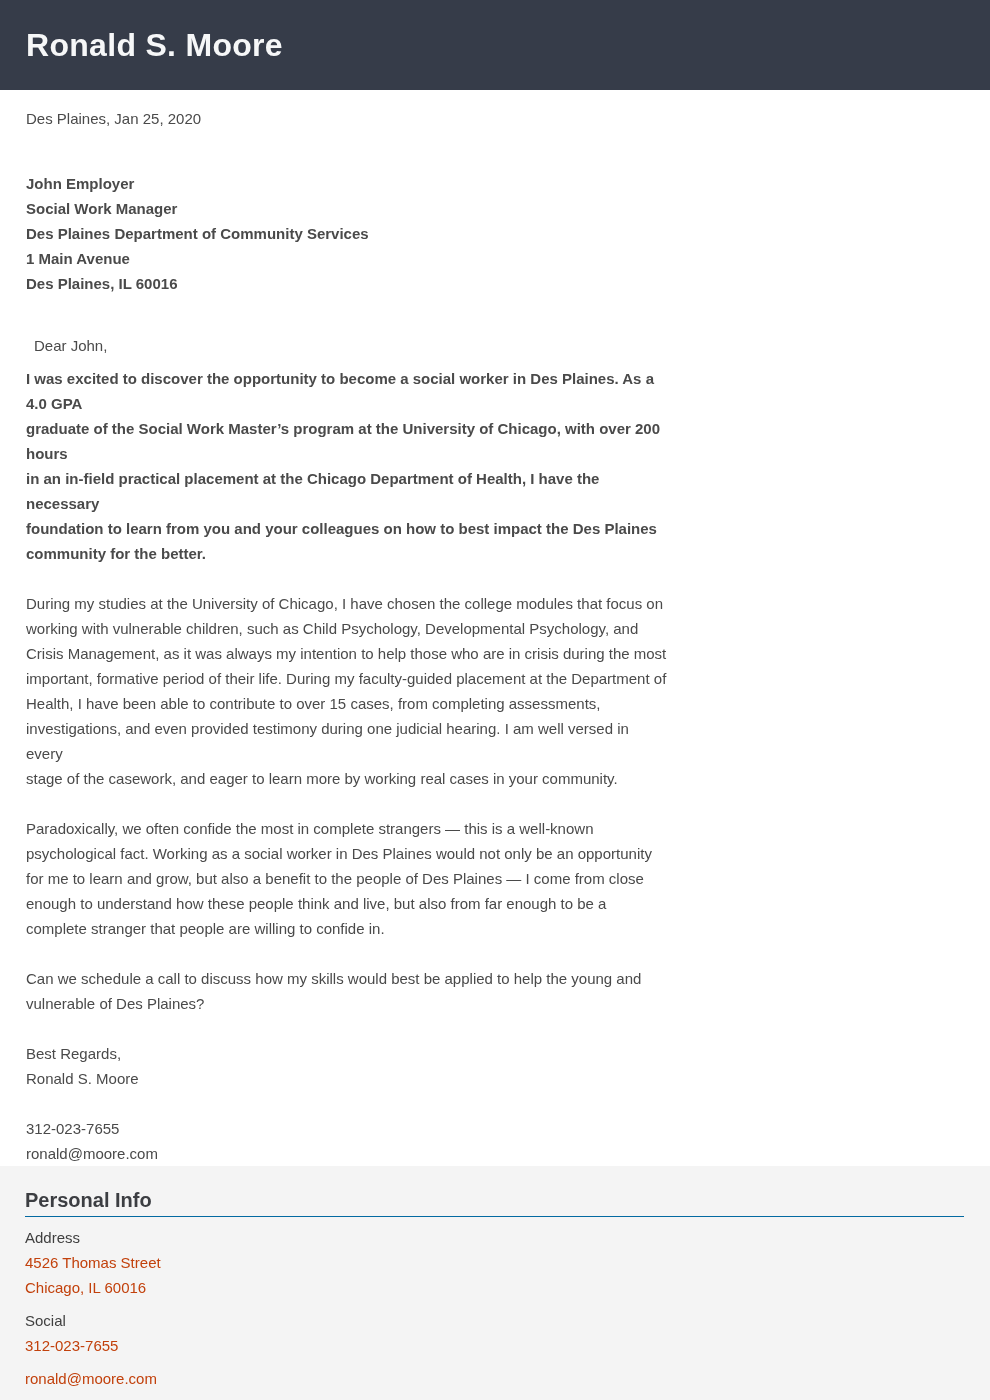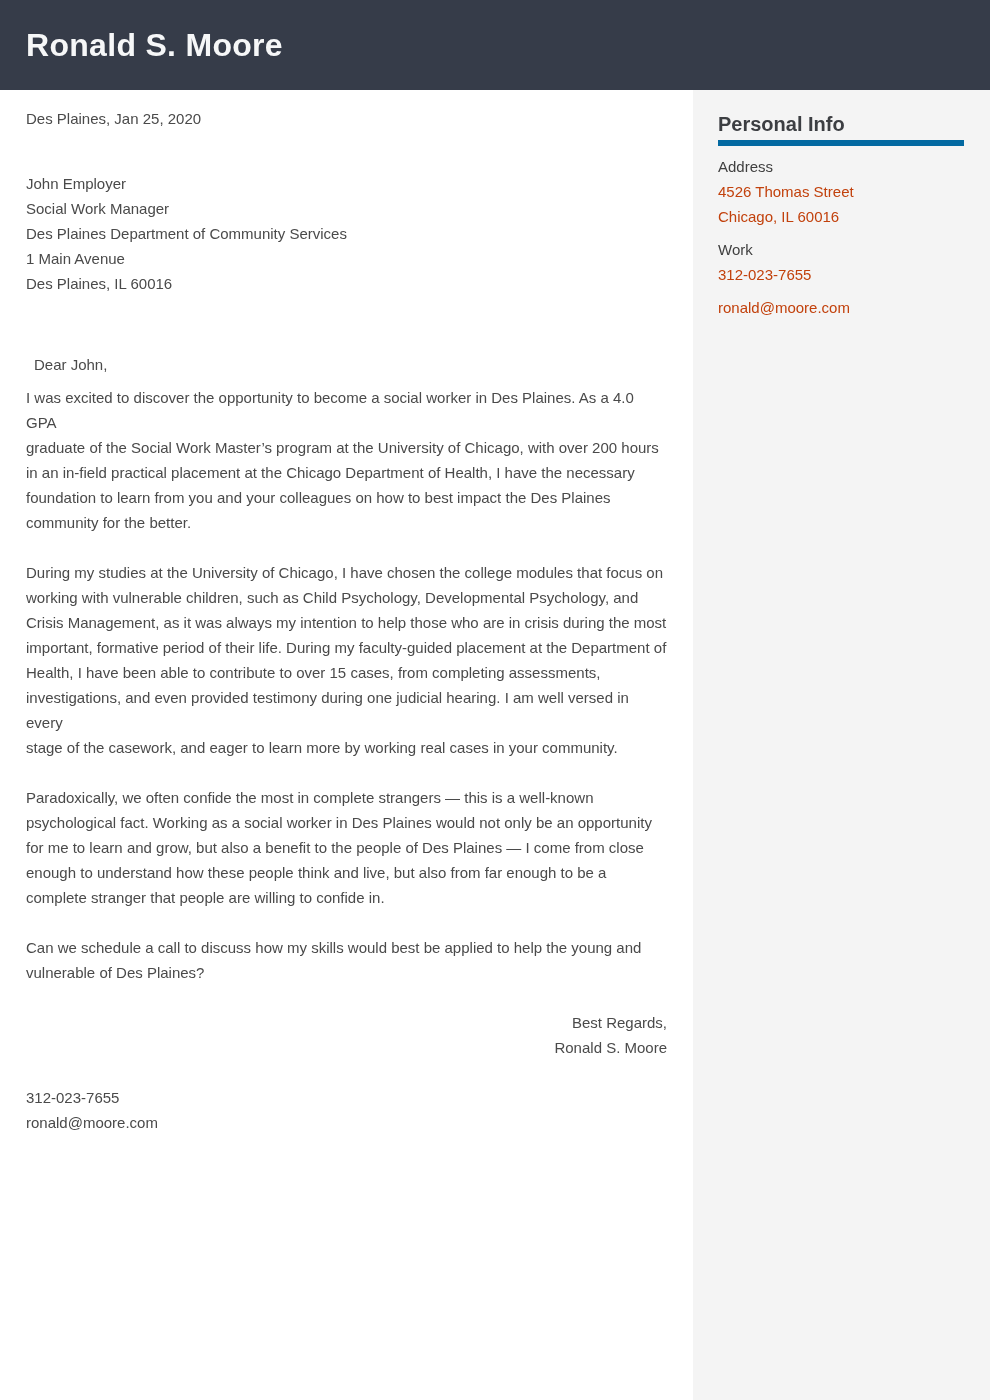--- a/index.html
+++ b/index.html
@@ -18,53 +18,53 @@
     padding: 0 26px;
     box-sizing: border-box;
   }
   .header h1 {
     margin: 0;
     color: #f6f7f8;
     font-size: 32px;
     font-weight: bold;
     letter-spacing: 0.3px;
   }
-  .layout { display: flex; height: 1310px; }
+  .layout { display: flex; height: 1310px; flex-direction: column; }
   .main {
     width: 693px;
     box-sizing: border-box;
     padding: 16px 26px 0 26px;
     font-size: 15px;
     line-height: 25px;
     background: #ffffff;
   }
   .pre { white-space: pre-line; }
   .date { margin: 0 0 40px 0; }
-  .recipient { margin: 0 0 56px 0; }
+  .recipient { margin: 0 0 37px 0; font-weight: bold; }
   .salutation { margin: 8px; }
   .para { margin: 25px 0 0 0; }
-  .para.first { margin-top: 8px; }
-  .closing { margin-top: 25px; text-align: right; }
+  .para.first { margin-top: 8px; font-weight: bold; }
+  .closing { margin-top: 25px; }
   .contact { margin-top: 25px; }
   .sidebar {
     flex: 1;
     background: #f4f4f4;
     box-sizing: border-box;
     padding: 20px 26px 0 25px;
     font-size: 15px;
     line-height: 25px;
   }
   .sidebar h2 {
     margin: 0;
     padding: 0 0 2px 0;
     font-size: 20px;
     line-height: 28px;
     font-weight: bold;
     color: #3c3e42;
-    border-bottom: 6px solid #0369a1;
+    border-bottom: 1px solid #0369a1;
   }
   .group { margin-top: 8px; }
   .group .label { font-weight: normal; color: #3f3f3f; }
   .group .value { color: #c2410c; }
 </style>
 </head>
 <body>
 
 <header class="header" style="background: rgb(54, 60, 73);">
   <h1>Ronald S. Moore</h1>
@@ -108,21 +108,21 @@
   <aside class="sidebar" style="background: rgb(244, 244, 244);">
     <h2>Personal Info</h2>
 
     <div class="group">
       <div class="label">Address</div>
       <div class="value pre">4526 Thomas Street
 Chicago, IL 60016</div>
     </div>
 
     <div class="group">
-      <div class="label">Work</div>
+      <div class="label">Social</div>
       <div class="value pre">312-023-7655</div>
     </div>
 
     <div class="group">
       <div class="value pre">ronald@moore.com</div>
     </div>
   </aside>
 
 </div>
 

